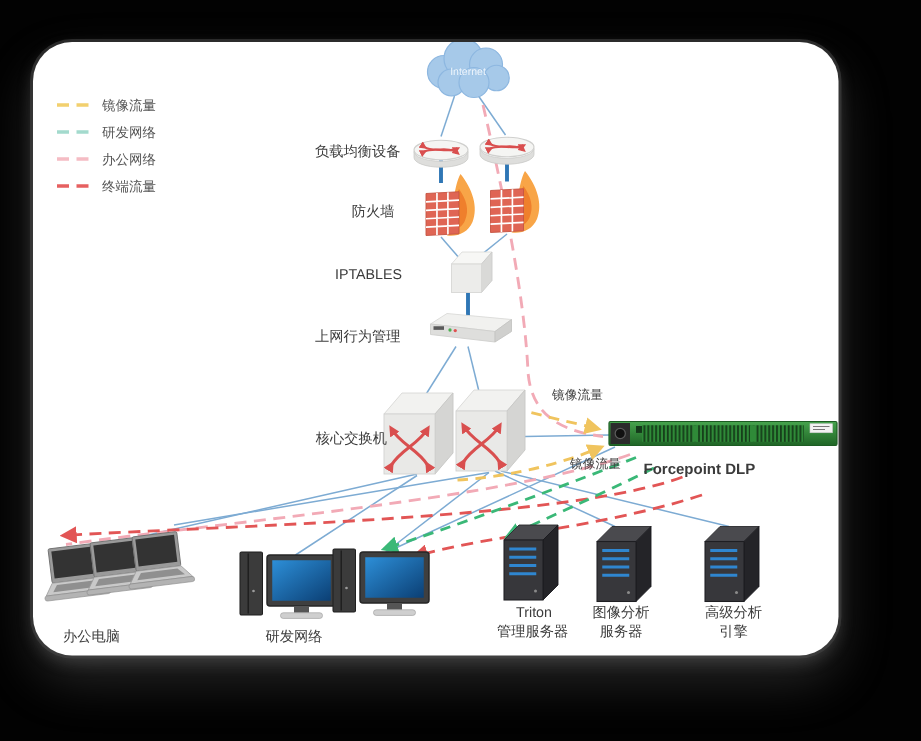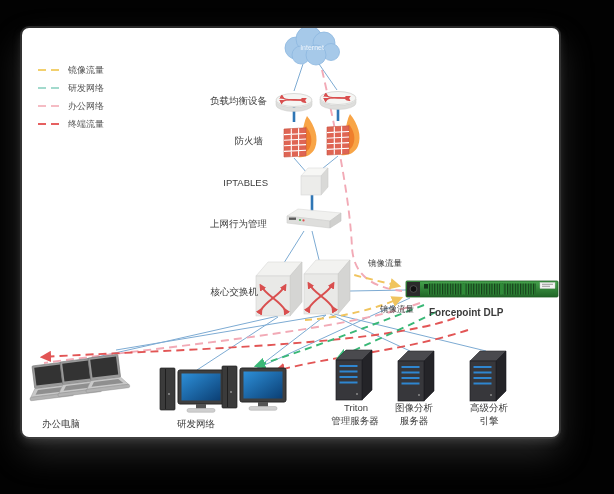--- a/index.html
+++ b/index.html
@@ -2,21 +2,21 @@
 <html><head>
 <meta charset="utf-8">
 <style>
   html,body{margin:0;padding:0;}
   body{
     width:614px;height:494px;background:#020202;position:relative;overflow:hidden;
     font-family:"Liberation Sans", sans-serif;
   }
   .card{
     position:absolute;left:22px;top:28px;width:537px;height:409px;
-    background:#ffffff;border-radius:7px;
+    background:#ffffff;border-radius:26px;
     box-shadow:0 0 0 2px rgba(70,70,70,.55), 0 16px 34px rgba(130,130,130,.30), 0 4px 10px rgba(90,90,90,.45);
   }
   .card svg{position:absolute;left:0;top:0;display:block;}
   text{font-family:"Liberation Sans", sans-serif;}
   .nodelabel{font-size:9.5px;fill:#3c3c3c;}
   .legendlabel{font-size:9px;fill:#555555;}
   .annot{font-size:8.5px;fill:#3f3f3f;}
   .dlplabel{font-size:10px;fill:#3b3b3b;font-weight:bold;}
   .cloudtext{font-size:7px;fill:#eef5fc;}
 </style>

